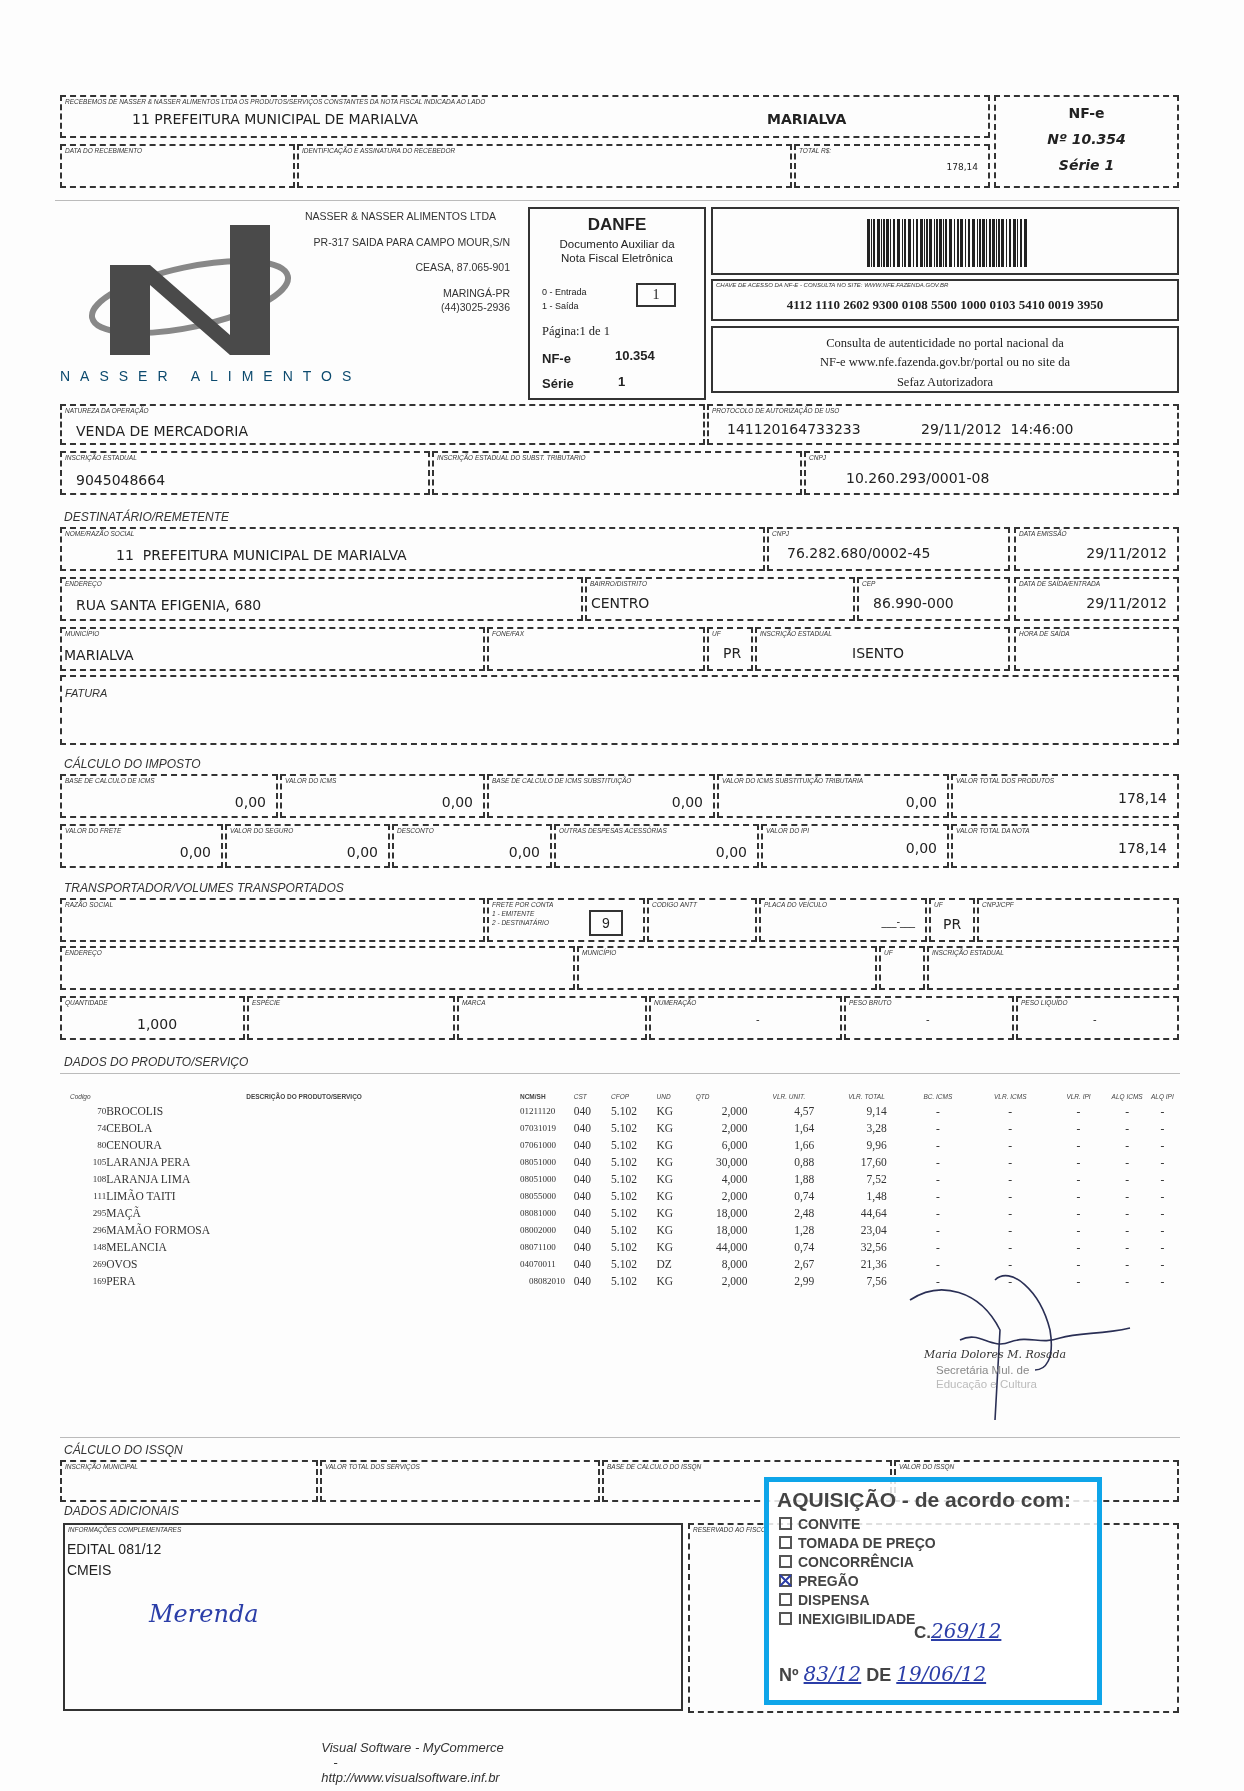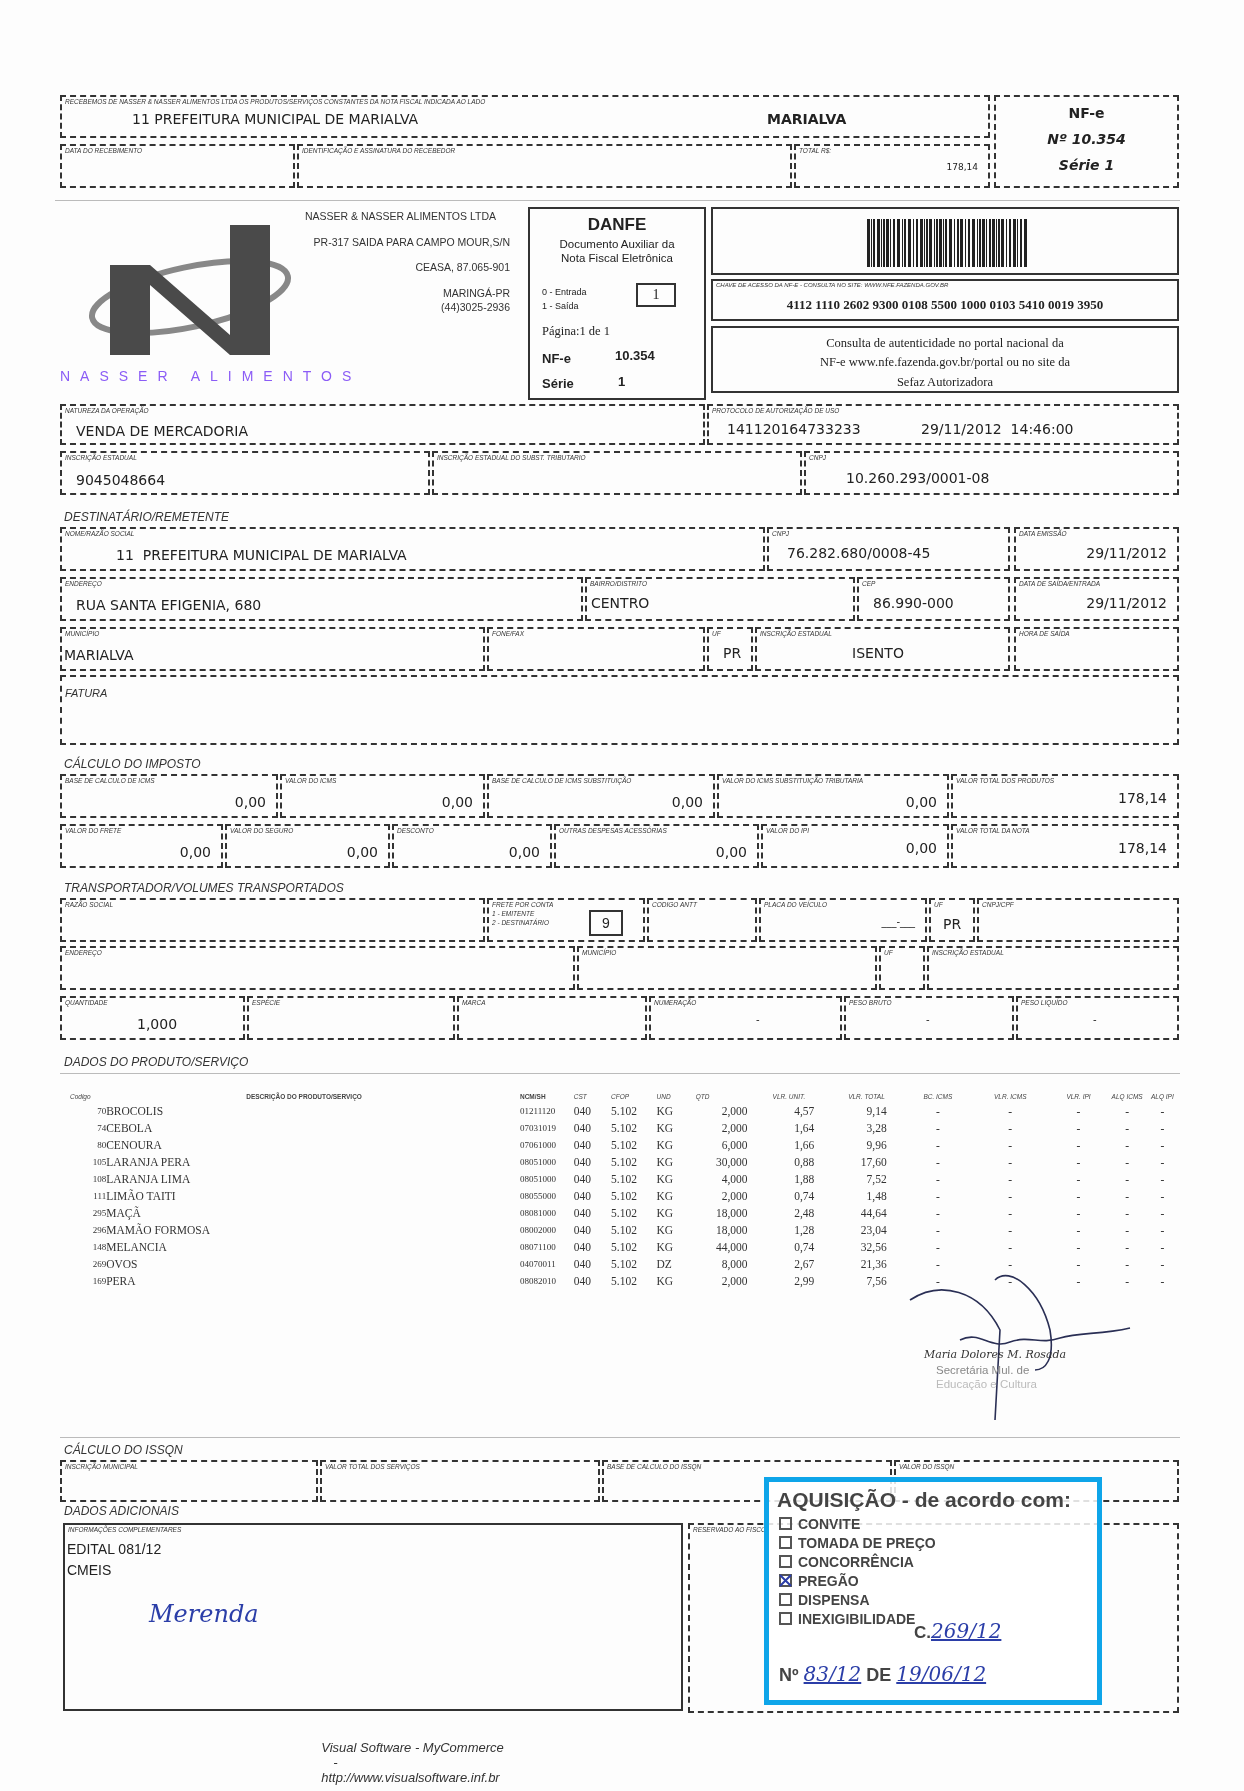--- a/index.html
+++ b/index.html
@@ -49,21 +49,21 @@
 </div>
 
 <div class="hline" style="left:55px;top:200px;width:1125px;"></div>
 
 <div class="abs" style="left:80px;top:215px;width:220px;height:140px;">
   <svg width="220" height="140" viewBox="0 0 220 140">
     <ellipse cx="110" cy="82" rx="100" ry="30" fill="none" stroke="#888" stroke-width="6" transform="rotate(-12 110 82)"></ellipse>
     <polygon points="30,50 70,50 150,120 150,10 190,10 190,140 150,140 70,70 70,140 30,140" fill="#4a4a4a"></polygon>
   </svg>
 </div>
-<div class="abs" style="left:60px;top:368px;font-size:14px;letter-spacing:10px;color:#8b5cf6;">NASSER ALIMENTOS</div>
+<div class="abs" style="left:60px;top:368px;font-size:14px;letter-spacing:10px;color:#0c4a6e;">NASSER ALIMENTOS</div>
 
 <div class="abs" style="left:290px;top:210px;width:220px;text-align:right;font-size:10.5px;color:#333;line-height:1.3;">
   <div style="text-align:left;margin-left:15px;">NASSER &amp; NASSER ALIMENTOS LTDA</div>
   <div style="margin-top:12px;">PR-317 SAIDA PARA CAMPO MOUR,S/N</div>
   <div style="margin-top:12px;">CEASA, 87.065-901</div>
   <div style="margin-top:12px;">MARINGÁ-PR</div>
   <div>(44)3025-2936</div>
 </div>
 
 <div class="sbox" style="left:528px;top:207px;width:178px;height:193px;">
@@ -161,21 +161,21 @@
   <span class="val" style="left:40px;top:17px;">10.260.293/0001-08</span>
 </div>
 
 <div class="sect" style="left:64px;top:510px;">DESTINATÁRIO/REMETENTE</div>
 <div class="dbox" style="left:60px;top:527px;width:705px;height:44px;">
   <span class="lbl">NOME/RAZÃO SOCIAL</span>
   <span class="val" style="left:54px;top:18px;white-space:pre;">11  PREFEITURA MUNICIPAL DE MARIALVA</span>
 </div>
 <div class="dbox" style="left:767px;top:527px;width:243px;height:44px;">
   <span class="lbl">CNPJ</span>
-  <span class="val" style="left:18px;top:16px;">76.282.680/0008-45</span>
+  <span class="val" style="left:18px;top:16px;">76.282.680/0002-45</span>
 </div>
 <div class="dbox" style="left:1014px;top:527px;width:165px;height:44px;">
   <span class="lbl">DATA EMISSÃO</span>
   <span class="val valr" style="top:16px;">29/11/2012</span>
 </div>
 
 <div class="dbox" style="left:60px;top:577px;width:523px;height:44px;">
   <span class="lbl">ENDEREÇO</span>
   <span class="val" style="left:14px;top:18px;">RUA SANTA EFIGENIA, 680</span>
 </div>
@@ -501,21 +501,21 @@
         <td class="right" style="padding-right: 16px;">21,36</td>
         <td class="center">-</td>
         <td class="center">-</td>
         <td class="center">-</td>
         <td class="center">-</td>
         <td class="center">-</td>
       </tr>
       <tr>
         <td class="c-code">169</td>
         <td>PERA</td>
-        <td style="font-size: 9px;">08082010</td>
+        <td style="font-size: 9px; text-align: center;">08082010</td>
         <td>040</td>
         <td>5.102</td>
         <td>KG</td>
         <td class="right">2,000</td>
         <td class="right" style="padding-right: 16px;">2,99</td>
         <td class="right" style="padding-right: 16px;">7,56</td>
         <td class="center">-</td>
         <td class="center">-</td>
         <td class="center">-</td>
         <td class="center">-</td>

